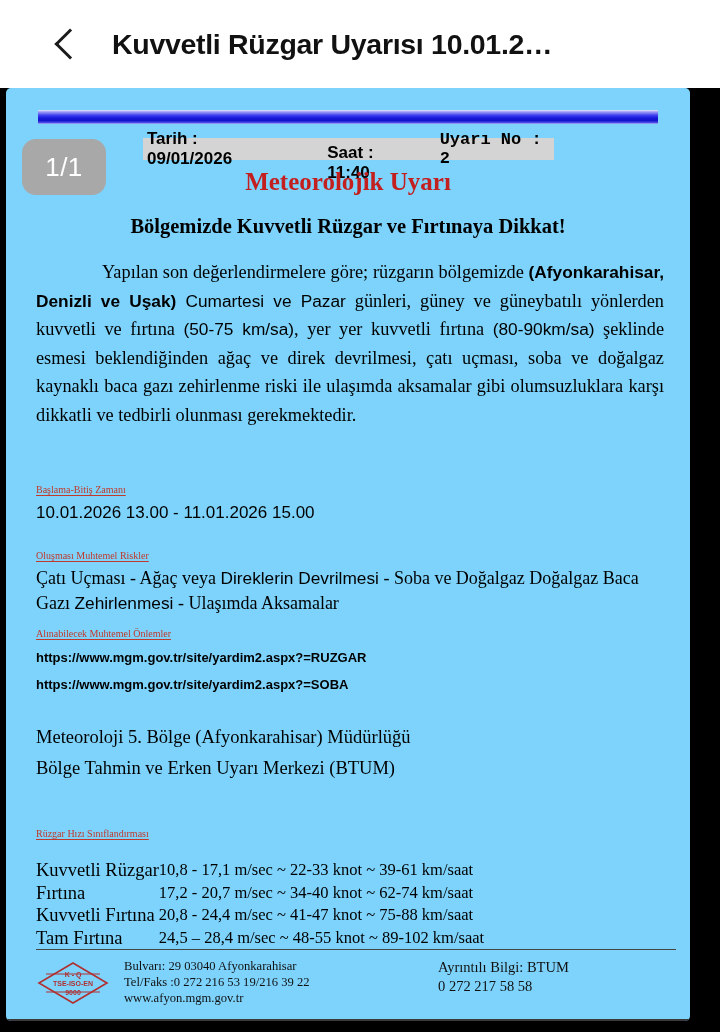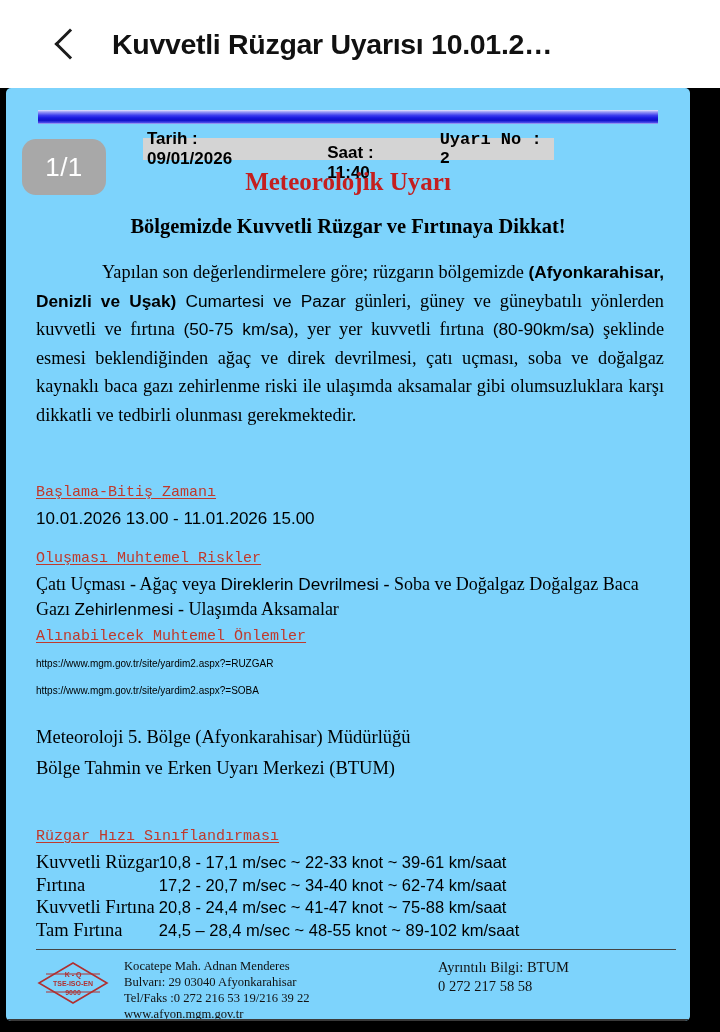--- a/index.html
+++ b/index.html
@@ -179,70 +179,71 @@
   .sn { font-family: "Liberation Sans", sans-serif; font-size: 17.3px; }
 
   
   .section {
     position: absolute;
     left: 30px;
     width: 640px;
   }
   .sec-head {
     color: #c0392b;
-    font-family: Liberation Mono, monospace;
-    font-size: 15px;
+    font-family: Liberation Serif, serif;
+    font-size: 10px;
     text-decoration: underline;
     text-underline-offset: 2px;
     margin-bottom: 5px;
   }
   .sec-body {
     font-family: "Liberation Serif", serif;
     font-size: 18px;
     line-height: 25px;
     color: #000000;
   }
   .sec-body-sans {
     font-family: "Liberation Sans", sans-serif;
     font-size: 17px;
     line-height: 25px;
     color: #000000;
   }
   .url-line {
     font-family: "Liberation Sans", sans-serif;
-    font-size: 10px;
+    font-size: 13px;
     line-height: 27px;
     color: #000000;
+    font-weight: bold;
   }
   .center-line {
     font-family: "Liberation Serif", serif;
     font-size: 18.5px;
     line-height: 31px;
     color: #000000;
   }
 
   
   .wind-table {
     border-collapse: collapse;
-    margin-top: 6px;
+    margin-top: 20px;
   }
   .wind-table td {
     padding: 0;
     vertical-align: top;
     line-height: 22.5px;
   }
   .w-label {
     font-family: "Liberation Serif", serif;
     font-size: 18.5px;
     color: #000000;
     padding-right: 28px;
     white-space: nowrap;
   }
   .w-value {
-    font-family: Liberation Sans, sans-serif;
+    font-family: Liberation Serif, serif;
     font-size: 16.5px;
     color: #000000;
     white-space: nowrap;
   }
 
   
   .footer-rule {
     position: absolute;
     left: 30px;
     top: 861px;
@@ -374,21 +375,20 @@
           <svg width="74" height="46" viewBox="0 0 74 46" aria-hidden="true">
             <polygon points="37,3 71,23 37,43 3,23" fill="none" stroke="#b03030" stroke-width="1.6"></polygon>
             <line x1="10" y1="14" x2="64" y2="14" stroke="#b03030" stroke-width="1"></line>
             <line x1="10" y1="32" x2="64" y2="32" stroke="#b03030" stroke-width="1"></line>
             <text x="37" y="17" text-anchor="middle" fill="#b03030" font-family="Liberation Sans, sans-serif" font-size="7" font-weight="bold">K - Q</text>
             <text x="37" y="26" text-anchor="middle" fill="#b03030" font-family="Liberation Sans, sans-serif" font-size="7" font-weight="bold">TSE-ISO-EN</text>
             <text x="37" y="35" text-anchor="middle" fill="#b03030" font-family="Liberation Sans, sans-serif" font-size="7" font-weight="bold">9000</text>
           </svg>
         </div>
         <div class="footer-addr">
-          <div>Kocatepe Mah. Adnan Menderes</div>
           <div>Bulvarı: 29 03040 Afyonkarahisar</div>
           <div>Tel/Faks :0 272 216 53 19/216 39 22</div>
           <div>www.afyon.mgm.gov.tr</div>
         </div>
         <div class="footer-contact">
           <div>Ayrıntılı Bilgi: BTUM</div>
           <div>0 272 217 58 58</div>
         </div>
       </div>
 

